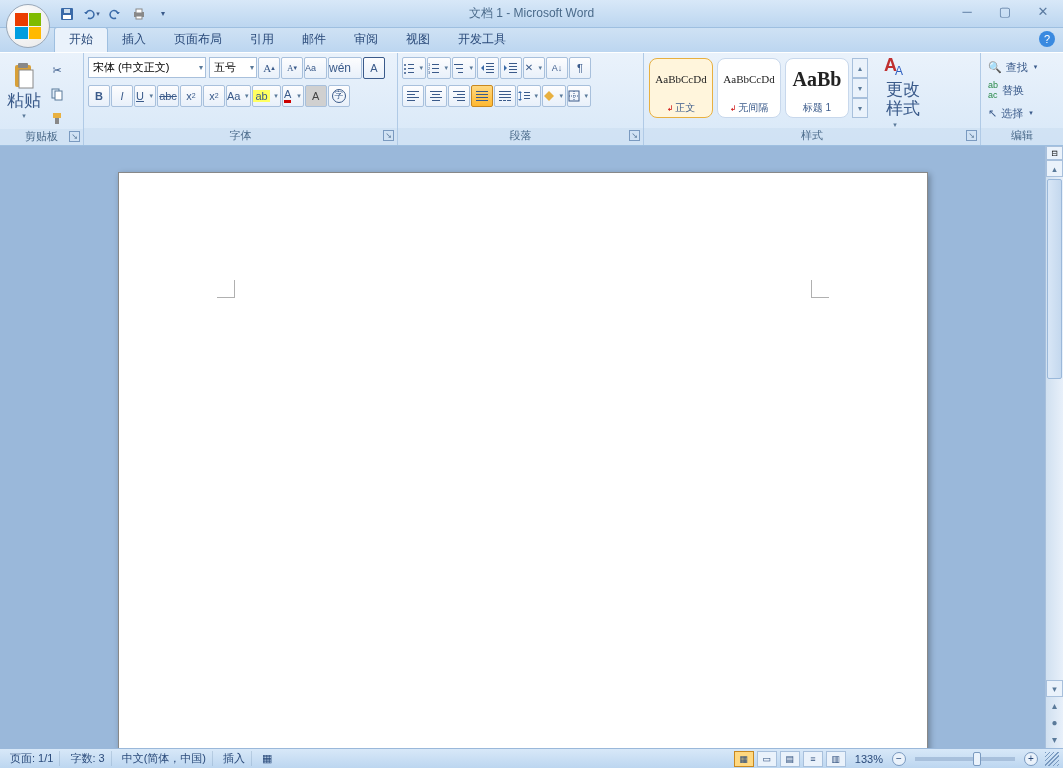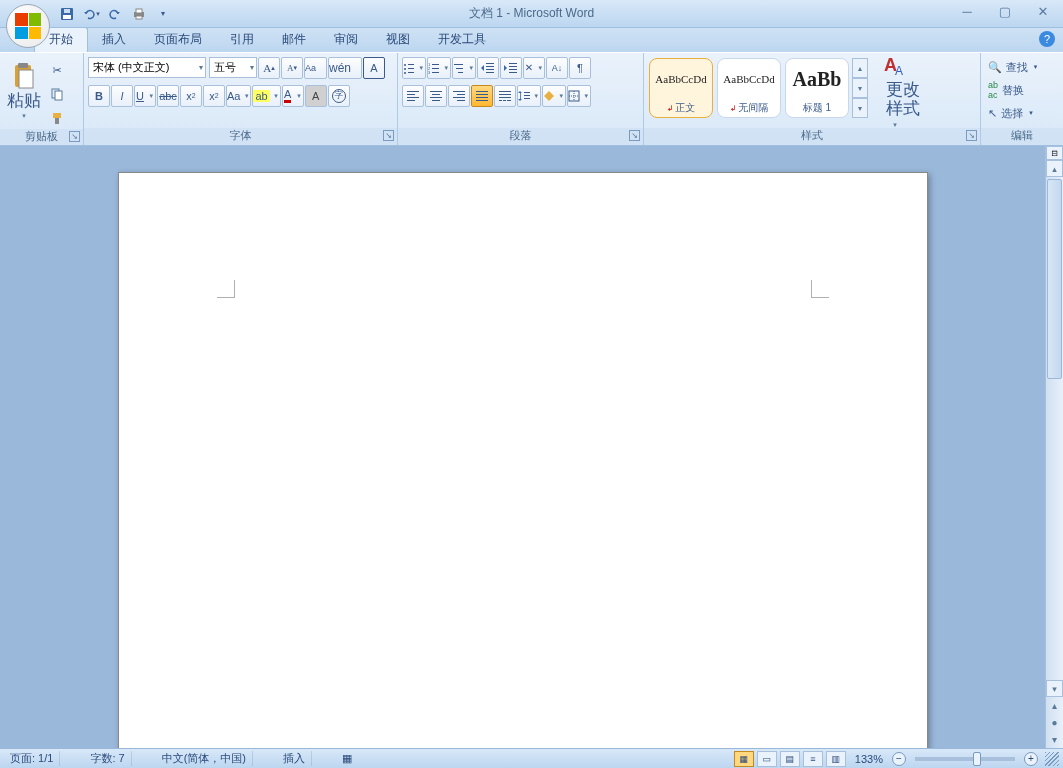--- a/index.html
+++ b/index.html
@@ -13,21 +13,21 @@
 .office-logo div:nth-child(2){background:#80bb00}
 .office-logo div:nth-child(3){background:#009ee0}
 .office-logo div:nth-child(4){background:#ffb900}
 .qat { margin-left: 58px; display: flex; align-items: center; gap: 6px; }
 .qat-btn { width: 18px; height: 18px; display: flex; align-items: center; justify-content: center; cursor: pointer; color:#3a5a8a;}
 .title-text { position: absolute; left: 50%; transform: translateX(-50%); font-size: 12px; color: #4a6a8a; }
 .win-controls { position: absolute; right: 6px; top: 2px; display: flex; gap: 10px; }
 .win-btn { width: 28px; height: 18px; display:flex;align-items:center;justify-content:center; color: #5a7aa0; cursor: pointer; font-size: 13px;}
 
 
-.tabs { height: 24px; background: linear-gradient(#cfe2f4, #bcd6f0); display: flex; align-items: flex-end; padding-left: 34px; position: relative; }
+.tabs { height: 24px; background: linear-gradient(#cfe2f4, #bcd6f0); display: flex; align-items: flex-end; padding-left: 54px; position: relative; }
 .tab { padding: 3px 14px 4px; font-size: 12px; color: #2a4a7a; cursor: pointer; }
 .tab.active { background: #eaf2fb; border: 1px solid #9ebfe0; border-bottom: none; border-radius: 3px 3px 0 0; }
 .help-btn { position: absolute; right: 8px; top: 3px; width: 16px; height: 16px; border-radius: 50%; background: #3a8ae0; color: #fff; font-size: 11px; display: flex; align-items: center; justify-content: center; cursor:pointer;}
 
 
 .ribbon { height: 94px; background: linear-gradient(#eaf2fb, #d8e8f8); border-top: 1px solid #fff; border-bottom: 1px solid #9ebfe0; display: flex; }
 .group { border-right: 1px solid #b0cae6; display: flex; flex-direction: column; min-width:0;}
 .group-body { flex: 1; display: flex; align-items: flex-start; padding: 2px 4px 0; gap:2px;}
 .group-label { height: 17px; text-align: center; font-size: 11px; color: #4a6a8a; position: relative; background:rgba(200,220,240,0.5);}
 .group-label .launcher { position: absolute; right: 3px; top: 2px; width: 11px; height: 11px; border: 1px solid #7a9ac0; font-size: 8px; display:flex;align-items:center;justify-content:center;color:#5a7a9a; cursor:pointer;}
@@ -64,21 +64,21 @@
 .mm-tl{left:98px;top:107px;width:18px;height:18px;border-right:1px solid #b0b0b0;border-bottom:1px solid #b0b0b0;}
 .mm-tr{right:98px;top:107px;width:18px;height:18px;border-left:1px solid #b0b0b0;border-bottom:1px solid #b0b0b0;}
 .vscroll{width:18px;background:linear-gradient(90deg,#d0e0f0,#e8f0fa);border-left:1px solid #a8c0dc;display:flex;flex-direction:column;}
 .vscroll .arr{height:17px;display:flex;align-items:center;justify-content:center;font-size:9px;color:#5a7a9a;cursor:pointer;border:1px solid #a8c0dc;background:#eaf2fb;}
 .vscroll .track{flex:1;position:relative;}
 .vscroll .thumb{position:absolute;left:1px;right:1px;top:2px;height:200px;background:linear-gradient(90deg,#d8e6f6,#c4d8ee);border:1px solid #9ab8da;border-radius:2px;}
 .vscroll .nav{height:17px;display:flex;align-items:center;justify-content:center;font-size:10px;color:#5a7a9a;cursor:pointer;}
 .ruler-toggle{height:14px; background:#eaf2fb;border:1px solid #a8c0dc;display:flex;align-items:center;justify-content:center;font-size:8px;cursor:pointer;}
 
 
-.statusbar { position:absolute; bottom:0; left:0; right:0; height:20px; background:linear-gradient(#d8e8f8,#bcd6f0); border-top:1px solid #9ab8da; display:flex; align-items:center; font-size:11px; color:#2a4a7a; padding:0 4px; gap:24px;}
+.statusbar { position:absolute; bottom:0; left:0; right:0; height:20px; background:linear-gradient(#d8e8f8,#bcd6f0); border-top:1px solid #9ab8da; display:flex; align-items:center; font-size:11px; color:#2a4a7a; padding:0 4px; gap:4px;}
 .status-item{padding:0 6px;cursor:pointer;border-right:1px solid rgba(120,150,180,0.3);}
 .status-right{margin-left:auto;display:flex;align-items:center;gap:3px;}
 .view-btn{width:20px;height:16px;border:1px solid #a8c0dc;background:#eaf2fb;display:flex;align-items:center;justify-content:center;cursor:pointer;font-size:9px;}
 .view-btn.active{background:#ffd880;border-color:#c88820;}
 .zoom-slider{width:100px;height:4px;background:#a8c0dc;position:relative;margin:0 6px;}
 .zoom-thumb{position:absolute;width:8px;height:14px;background:#eaf2fb;border:1px solid #7a9ac0;top:-5px;left:58px;border-radius:2px;}
 .zoom-btn{width:14px;height:14px;border:1px solid #7a9ac0;border-radius:50%;background:#eaf2fb;display:flex;align-items:center;justify-content:center;font-size:10px;cursor:pointer;}
 .resize-grip{width:14px;height:14px;background:repeating-linear-gradient(135deg,#7a9ac0 0 1px,transparent 1px 3px);margin-left:4px;}
 
 svg{display:block;}
@@ -443,21 +443,21 @@
       </div>
     <div class="arr">▾</div>
     <div class="nav">▴</div>
     <div class="nav">●</div>
     <div class="nav">▾</div>
   </div>
 </div>
 
 <div class="statusbar">
   <div class="status-item">页面: 1/1</div>
-  <div class="status-item">字数: 7</div>
+  <div class="status-item">字数: 3</div>
   <div class="status-item">中文(简体，中国)</div>
   <div class="status-item">插入</div>
   <div class="status-item" style="border:none;">▦</div>
   <div class="status-right">
     <div class="view-btn active">▦</div>
     <div class="view-btn">▭</div>
     <div class="view-btn">▤</div>
     <div class="view-btn">≡</div>
     <div class="view-btn">▥</div>
     <span style="margin:0 6px;">133%</span>

